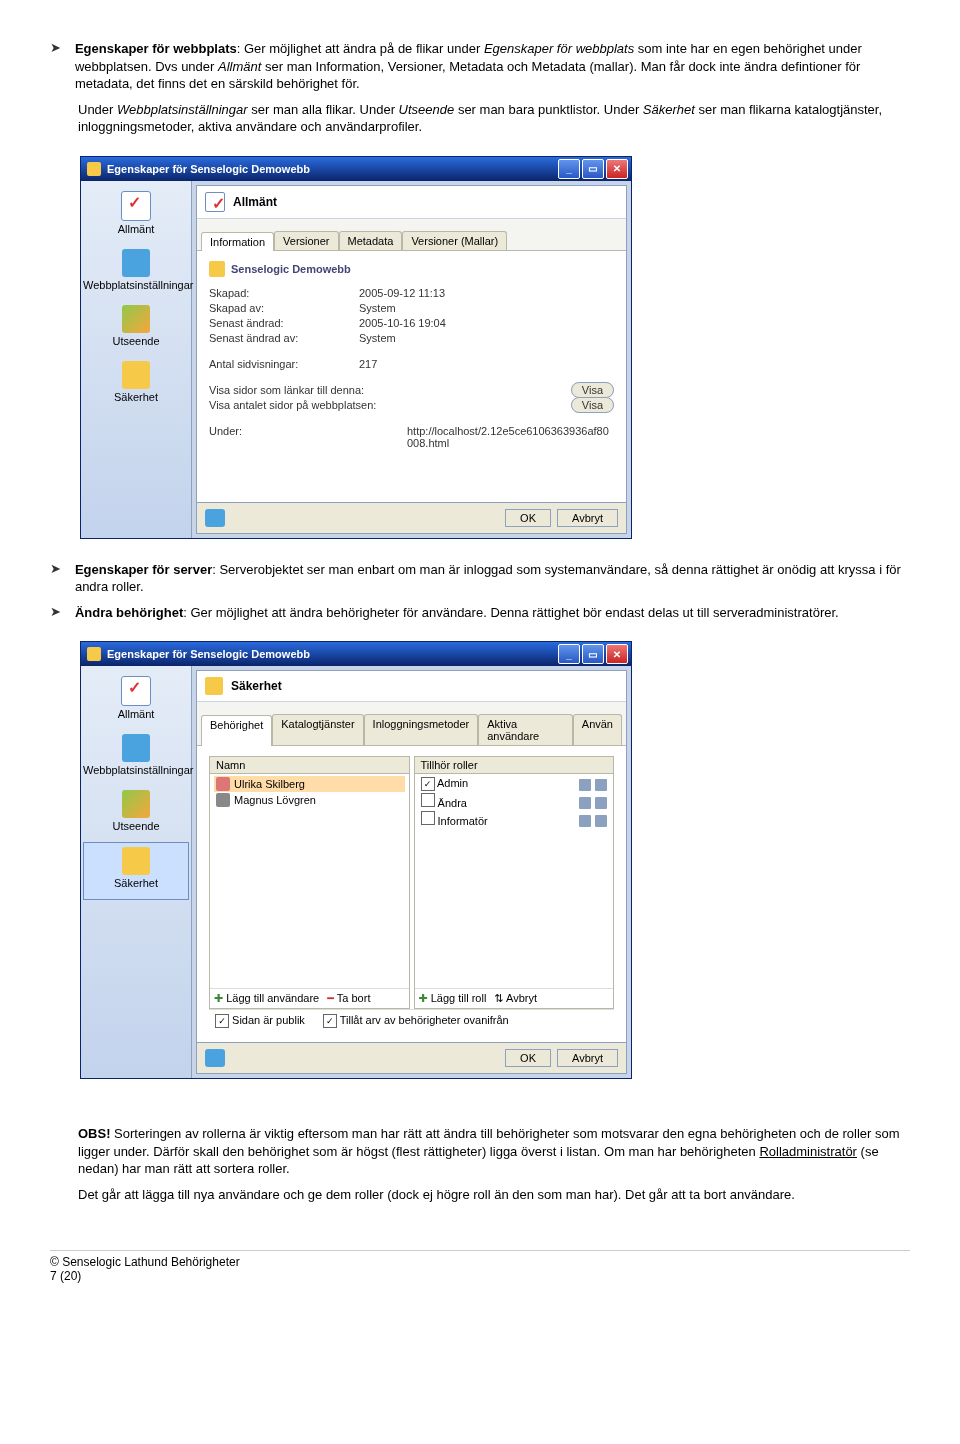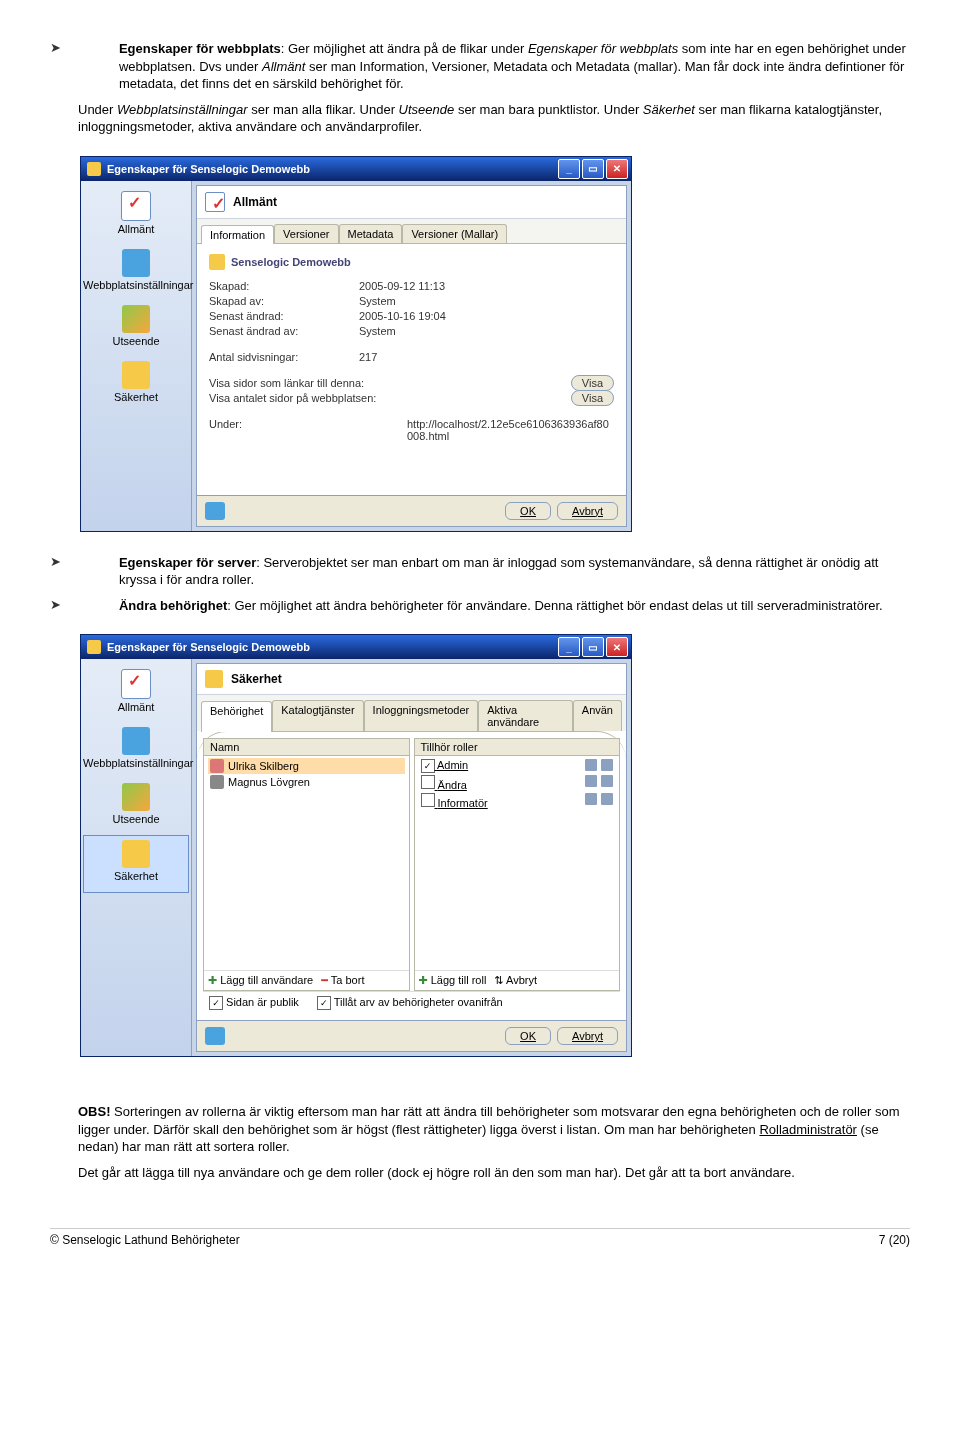--- a/index.html
+++ b/index.html
@@ -8,21 +8,21 @@
     font-family: "Trebuchet MS", Verdana, sans-serif;
     font-size: 13px;
     color: #000;
     background: #fff;
     width: 860px;
   }
   .bullet-item { display: flex; margin-bottom: 8px; }
   .bullet-mark {
     color: #333; margin-right: 14px; font-size: 13px; flex: 0 0 auto;
   }
-  .bullet-text { flex: 1; line-height: 1.35; margin-left: 44px; }
+  .bullet-text { flex: 1; line-height: 1.35; }
   .bold { font-weight: bold; }
   .italic { font-style: italic; }
   .underline { text-decoration: underline; }
   .para { margin: 8px 0 8px 28px; line-height: 1.35; }
   .gap { height: 16px; }
   
   .dialog-wrap { margin: 20px 0 22px 30px; }
   .dialog {
     width: 550px; border: 1px solid #0a246a; background: #ece9d8;
     font-family: Tahoma, sans-serif; font-size: 11px; color: #000;
@@ -55,21 +55,21 @@
   .ic-webb{background:#4aa3df;}
   .ic-utseende{background:linear-gradient(135deg,#8fc84a,#f7a63c);}
   .ic-sakerhet{background:#f7c948;}
   .main {
     flex:1; background:#fff; border:1px solid #8ca0c0;
     margin:4px; display:flex;flex-direction:column;
   }
   .panel-head { display:flex;align-items:center;padding:6px 8px;border-bottom:1px solid #ccd4e3;}
   .panel-head .picon { width:18px;height:18px;margin-right:8px;border-radius:2px;}
   .panel-head .ptitle { font-weight:bold;font-size:12px;}
-  .tabs { display:flex;gap:0;padding:5px 4px 0;background:#f4f4f0;}
+  .tabs { display:flex;gap:0;padding:12px 4px 0;background:#f4f4f0;}
   .tab {
     border:1px solid #b8b8a8; padding:3px 8px; font-size:11px;background:#ece9d8;
     border-bottom:none; border-top-left-radius:3px;border-top-right-radius:3px;
   }
   .tab.active { background:#fff; position:relative; top:1px;}
   .tabcontent { flex:1;border-top:1px solid #b8b8a8;padding:10px 12px;background:#fff;}
   .namerow { display:flex;align-items:center;margin-bottom:10px;color:#447; font-weight:bold;}
   .namerow .nicon{width:16px;height:16px;margin-right:6px;background:#f7c948;border-radius:2px;}
   .fieldrow { display:flex; margin:3px 0; font-size:11px;}
   .fieldrow .flabel { width:150px; color:#333;}
@@ -82,48 +82,47 @@
   .address { font-size:11px;color:#333; word-break:break-all;padding-left:48px;}
   .btnbar {
     display:flex; justify-content:flex-end; gap:6px; padding:6px 8px;
     border-top:1px solid #8ca0c0; background:#ece9d8;
   }
   .btnbar .lefticon {
     width:20px;height:18px;margin-right:auto;background:#4aa3df;border-radius:3px;
   }
   .btn {
     border:1px solid #8ca0c0;background:#ece9d8;padding:2px 14px;font-size:11px;
-    border-radius:6px;
-    text-decoration:underline;
+    border-radius:0;
   }
   
   .listpanel { display:flex;gap:4px;flex:1;}
   .listcol {
     flex:1;border:1px solid #b8b8a8;display:flex;flex-direction:column;
     background:#fff;
   }
   .listhead { background:#ece9d8;border-bottom:1px solid #b8b8a8;padding:2px 6px;font-size:11px;}
   .listbody { flex:1;padding:2px 4px; min-height:210px;}
   .listrow { display:flex;align-items:center;gap:4px;padding:1px 2px;font-size:11px;}
   .listrow.sel { background:#ffdca8;}
   .uicon{width:14px;height:14px;background:#d77; border-radius:2px;}
   .uicon.g{background:#888;}
   .chk { width:12px;height:12px;border:1px solid #666;background:#fff;display:inline-flex;align-items:center;justify-content:center;font-size:9px;}
   .chk.on::after{content:"✓";}
-  .rolrow{display:flex;align-items:flex-start;justify-content:space-between;padding:1px 2px;font-size:11px;text-decoration:underline;}
+  .rolrow{display:flex;align-items:flex-end;justify-content:space-between;padding:1px 2px;font-size:11px;}
   .rolicons{display:flex;gap:4px;}
   .miniicon{width:12px;height:12px;background:#8ca0c0;border-radius:1px;}
   .listactions{display:flex;gap:8px;padding:3px 4px;font-size:11px;border-top:1px solid #ddd;align-items:center;}
   .listactions .plus::before{content:"✚";color:#3a8a3a;margin-right:3px;}
   .listactions .minus::before{content:"━";color:#c33;margin-right:3px;}
   .footchk{display:flex;gap:18px;padding:4px 6px;font-size:11px;border-top:1px solid #ddd;align-items:center;}
   .obs .bold.red { color:#000; }
   .footer {
     margin-top: 46px; display:flex;justify-content:space-between;
-    border-top: 1px solid #ccc; padding-top:4px; font-size: 12px;
+    border-top: 1px solid #ccc; padding-top:4px; font-size: 12px; flex-direction: column;
   }
 </style>
 </head>
 <body>
 
 <div class="bullet-item">
   <div class="bullet-mark">➤</div>
   <div class="bullet-text">
     <span class="bold">Egenskaper för webbplats</span><span>: Ger möjlighet att ändra på de flikar under </span><span class="italic">Egenskaper för webbplats</span><span> som  inte har en egen behörighet under webbplatsen. Dvs under </span><span class="italic">Allmänt</span><span> ser man Information, Versioner, Metadata och Metadata (mallar). Man får dock inte ändra defintioner för metadata, det finns det en särskild behörighet för.</span>
   </div>
@@ -245,21 +244,21 @@
         <div class="picon ic-sakerhet"></div>
         <div class="ptitle">Säkerhet</div>
       </div>
       <div class="tabs">
         <div class="tab active">Behörighet</div>
         <div class="tab">Katalogtjänster</div>
         <div class="tab">Inloggningsmetoder</div>
         <div class="tab">Aktiva användare</div>
         <div class="tab">Använ</div>
       </div>
-      <div class="tabcontent" style="padding:6px;display:flex;flex-direction:column;border-radius:29px;">
+      <div class="tabcontent" style="display:flex;flex-direction:column;">
         <div class="listpanel">
           <div class="listcol">
             <div class="listhead">Namn</div>
             <div class="listbody">
               <div class="listrow sel">
                     <div class="uicon"></div>
                     <span>Ulrika Skilberg</span>
                   </div>
               <div class="listrow">
                     <div class="uicon g"></div>

